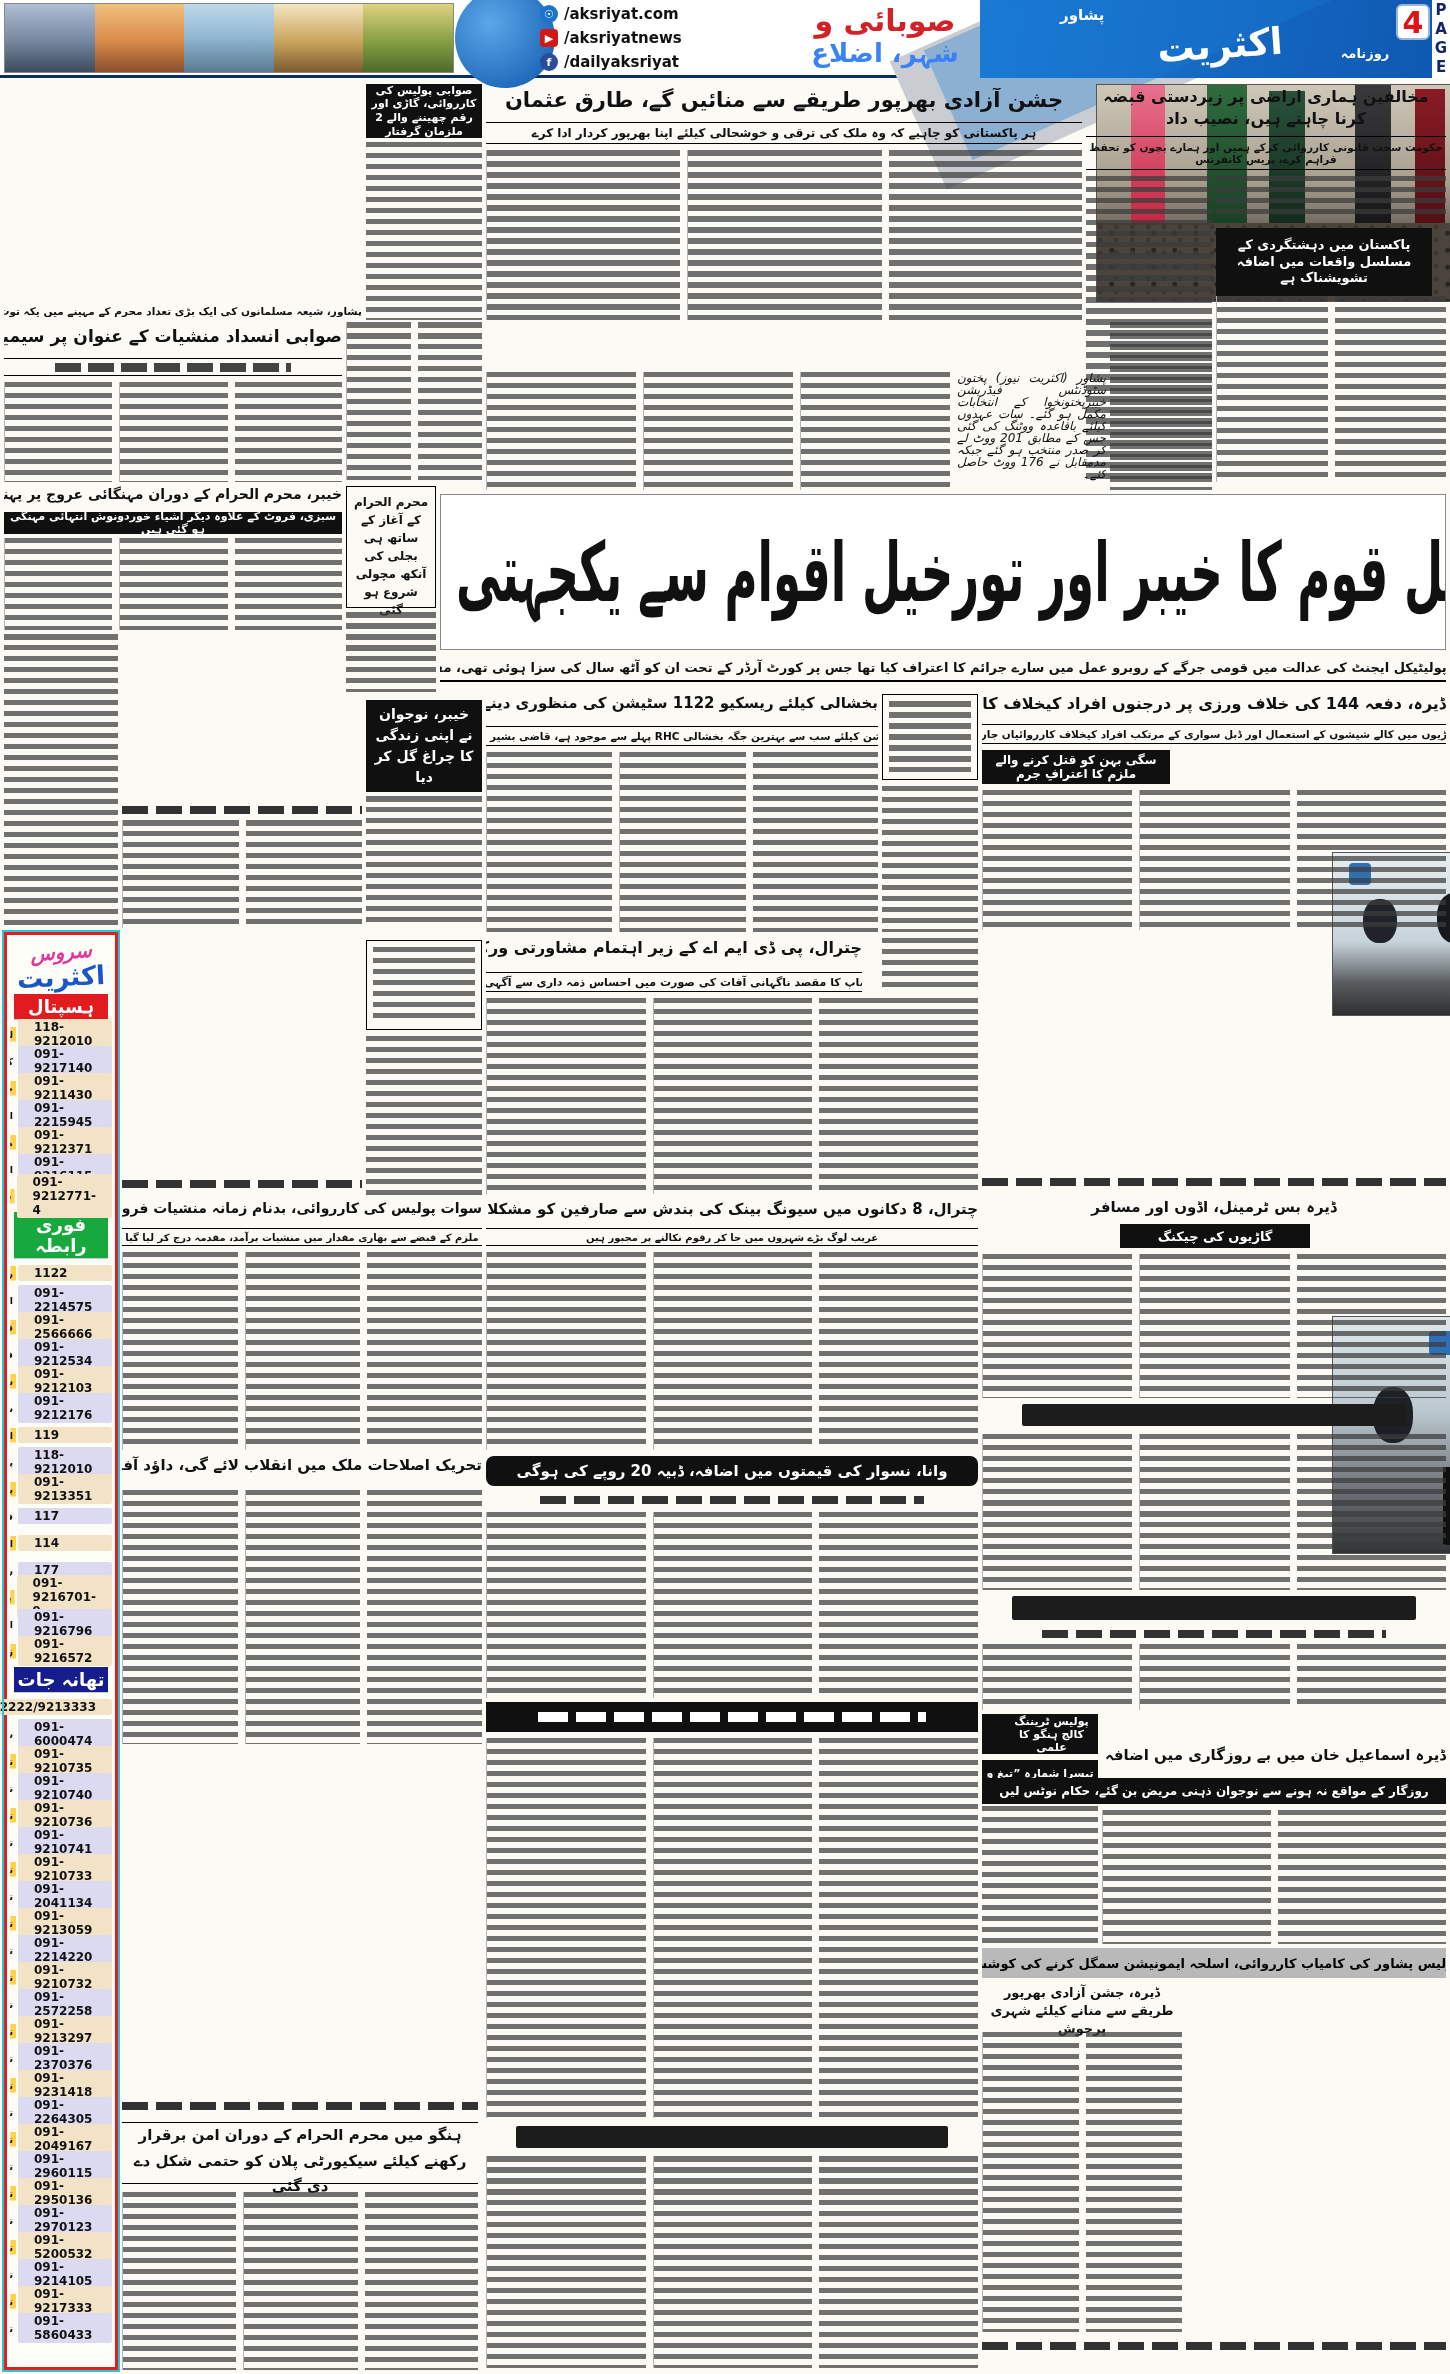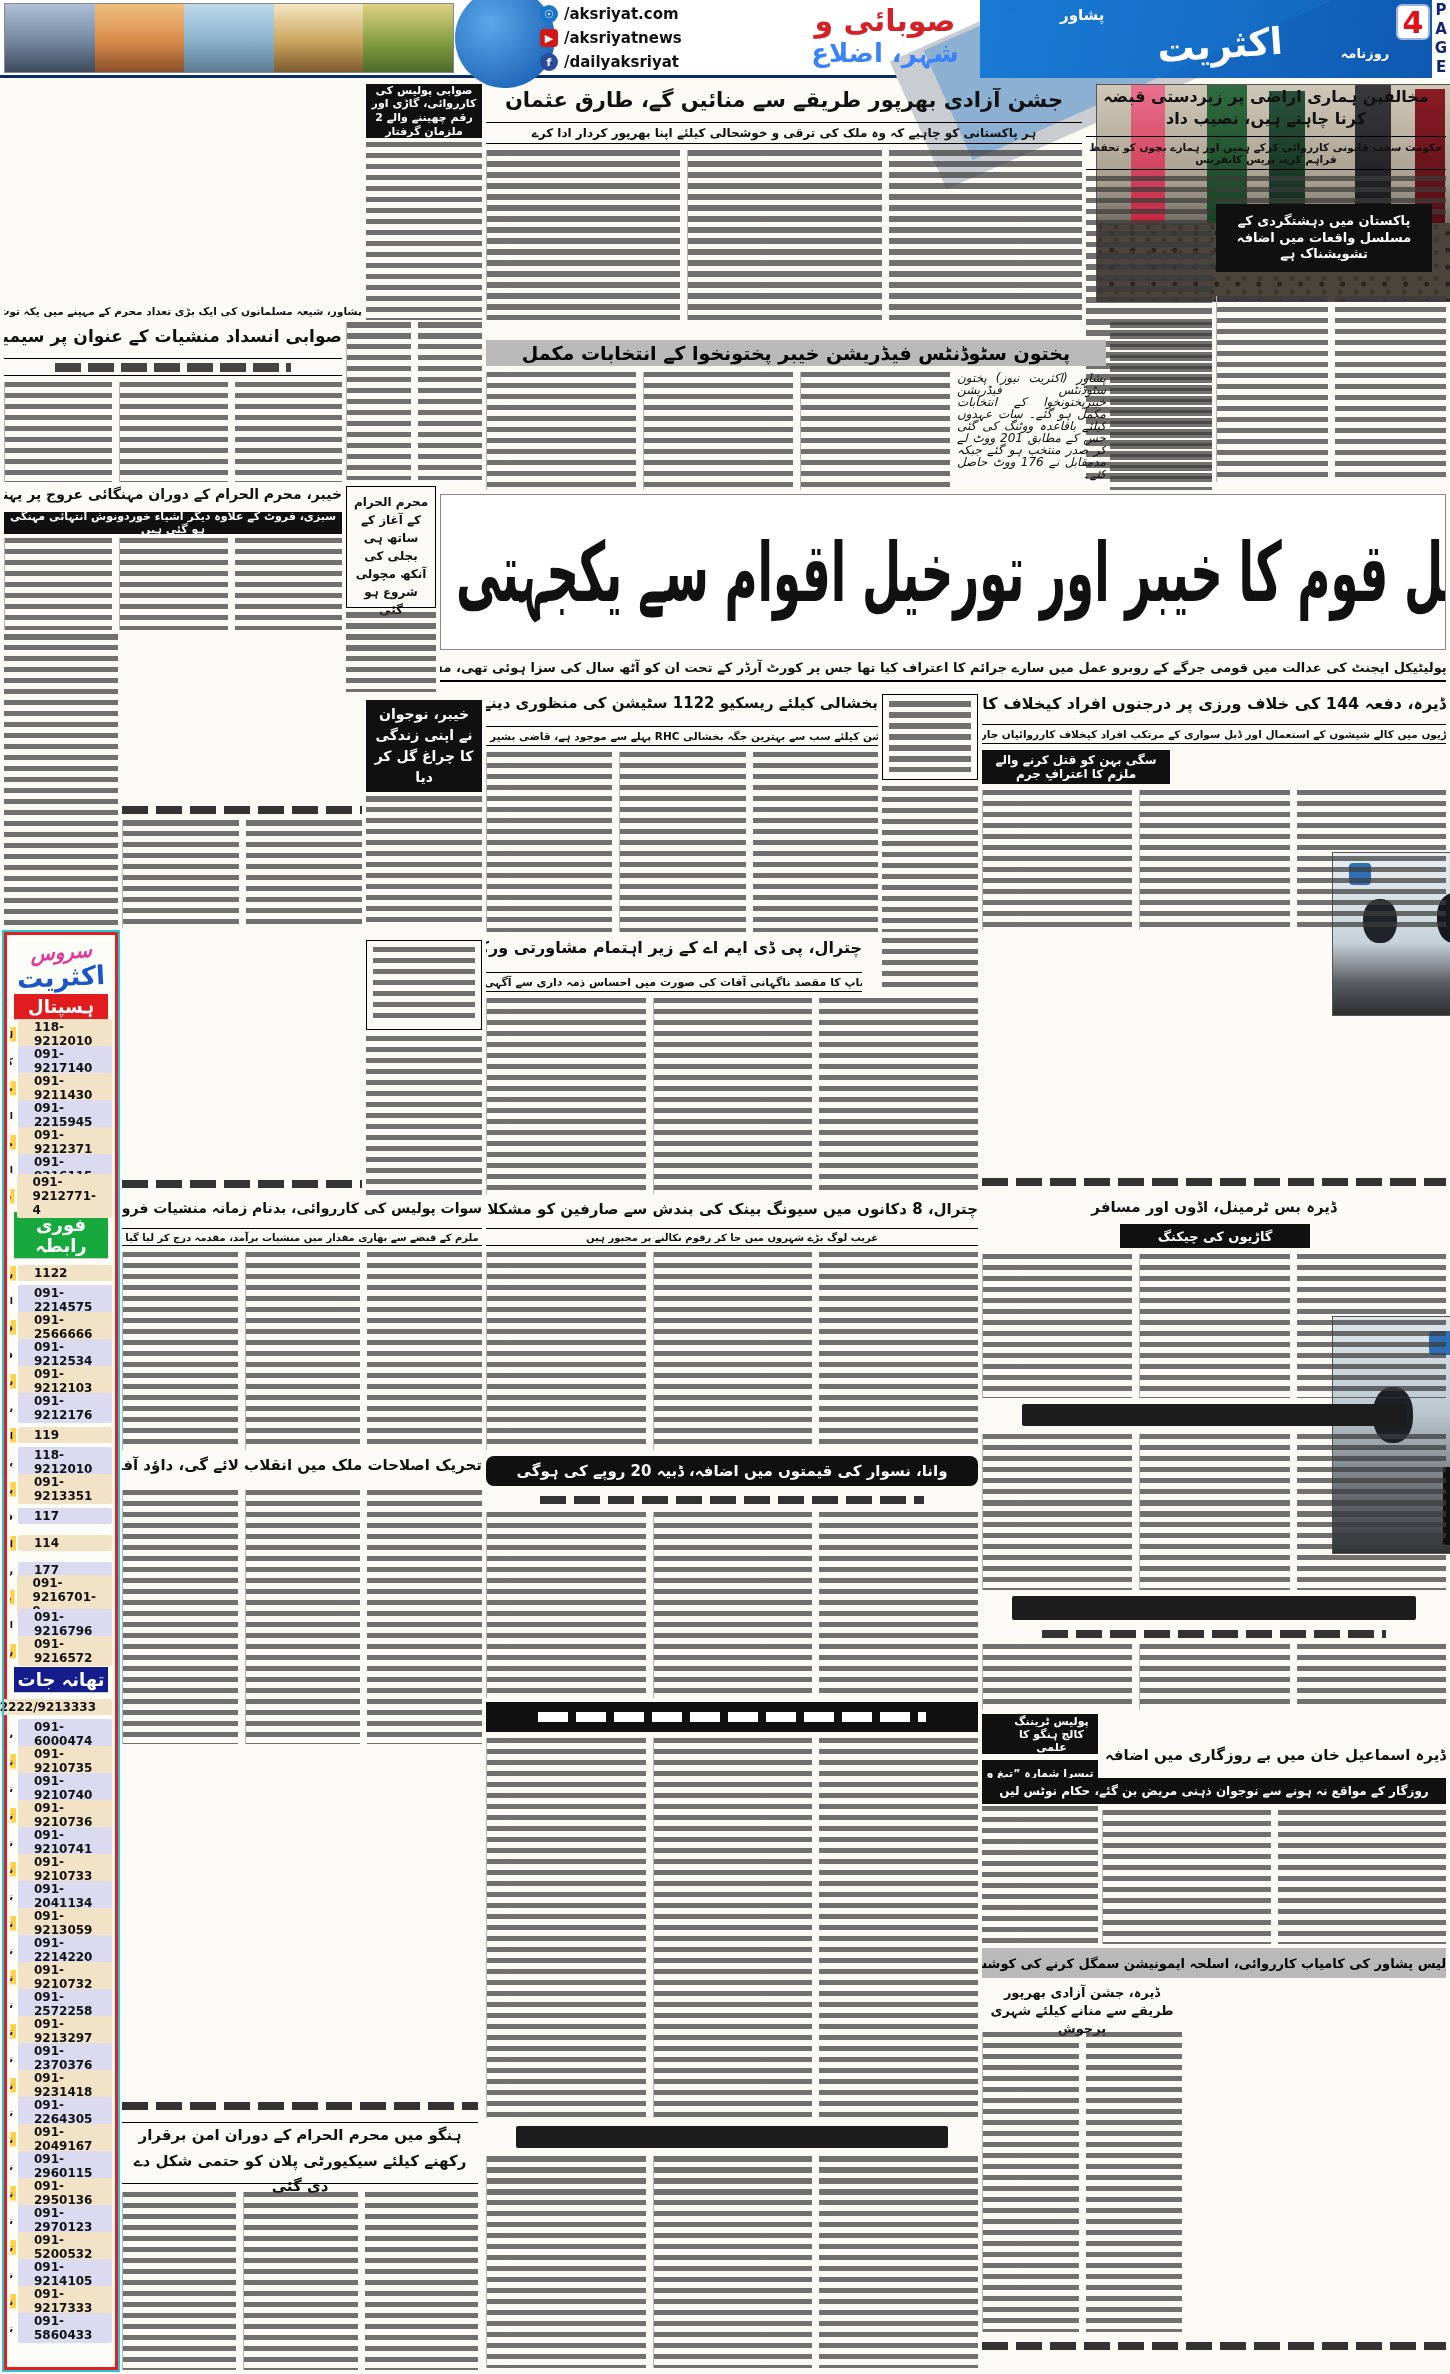--- a/index.html
+++ b/index.html
@@ -148,21 +148,21 @@
   <div class="abs sub" style="left:1086px;top:136px;width:360px;height:34px;font-size:10.5px;white-space:normal;">حکومت سخت قانونی کارروائی کرکے ہمیں اور ہمارے بچوں کو تحفظ فراہم کرے، پریس کانفرنس</div>
   <div class="abs cols" style="left:1086px;top:176px;width:126px;height:306px;">
     <div>
         <div class="tx"></div>
       </div>
   </div>
 
   <div class="abs" style="left:1216px;top:176px;width:230px;height:42px;">
       <div class="tx"></div>
     </div>
-  <div class="abs h-black" style="left:1216px;top:204px;width:216px;height:68px;font-size:13px;line-height:1.3;">پاکستان میں دہشتگردی کے مسلسل واقعات میں اضافہ تشویشناک ہے</div>
+  <div class="abs h-black" style="left:1216px;top:228px;width:216px;height:68px;font-size:13px;line-height:1.3;">پاکستان میں دہشتگردی کے مسلسل واقعات میں اضافہ تشویشناک ہے</div>
   <div class="abs cols" style="left:1216px;top:296px;width:230px;height:186px;">
     <div>
         <div class="tx"></div>
       </div>
     <div>
         <div class="tx"></div>
       </div>
   </div>
 
   <div class="abs hl" style="left:4px;top:326px;width:338px;height:28px;font-size:17px;">صوابی انسداد منشیات کے عنوان پر سیمینار کا انعقاد</div>
@@ -183,21 +183,20 @@
 
   <div class="abs cols" style="left:346px;top:322px;width:136px;height:158px;">
     <div>
         <div class="tx"></div>
       </div>
     <div>
         <div class="tx"></div>
       </div>
   </div>
 
-  <div class="abs h-gray" style="left:486px;top:340px;width:620px;height:26px;font-size:19px;">پختون سٹوڈنٹس فیڈریشن خیبر پختونخوا کے انتخابات مکمل</div>
   <div class="abs cols" style="left:486px;top:372px;width:620px;height:118px;">
     <div class="excerpt">پشاور (اکثریت نیوز) پختون سٹوڈنٹس فیڈریشن خیبرپختونخوا کے انتخابات مکمل ہو گئے۔ سات عہدوں کیلئے باقاعدہ ووٹنگ کی گئی جس کے مطابق 201 ووٹ لے کر صدر منتخب ہو گئے جبکہ مدمقابل نے 176 ووٹ حاصل کئے۔</div>
     <div>
         <div class="tx"></div>
       </div>
     <div>
         <div class="tx"></div>
       </div>
     <div>
         <div class="tx"></div>

